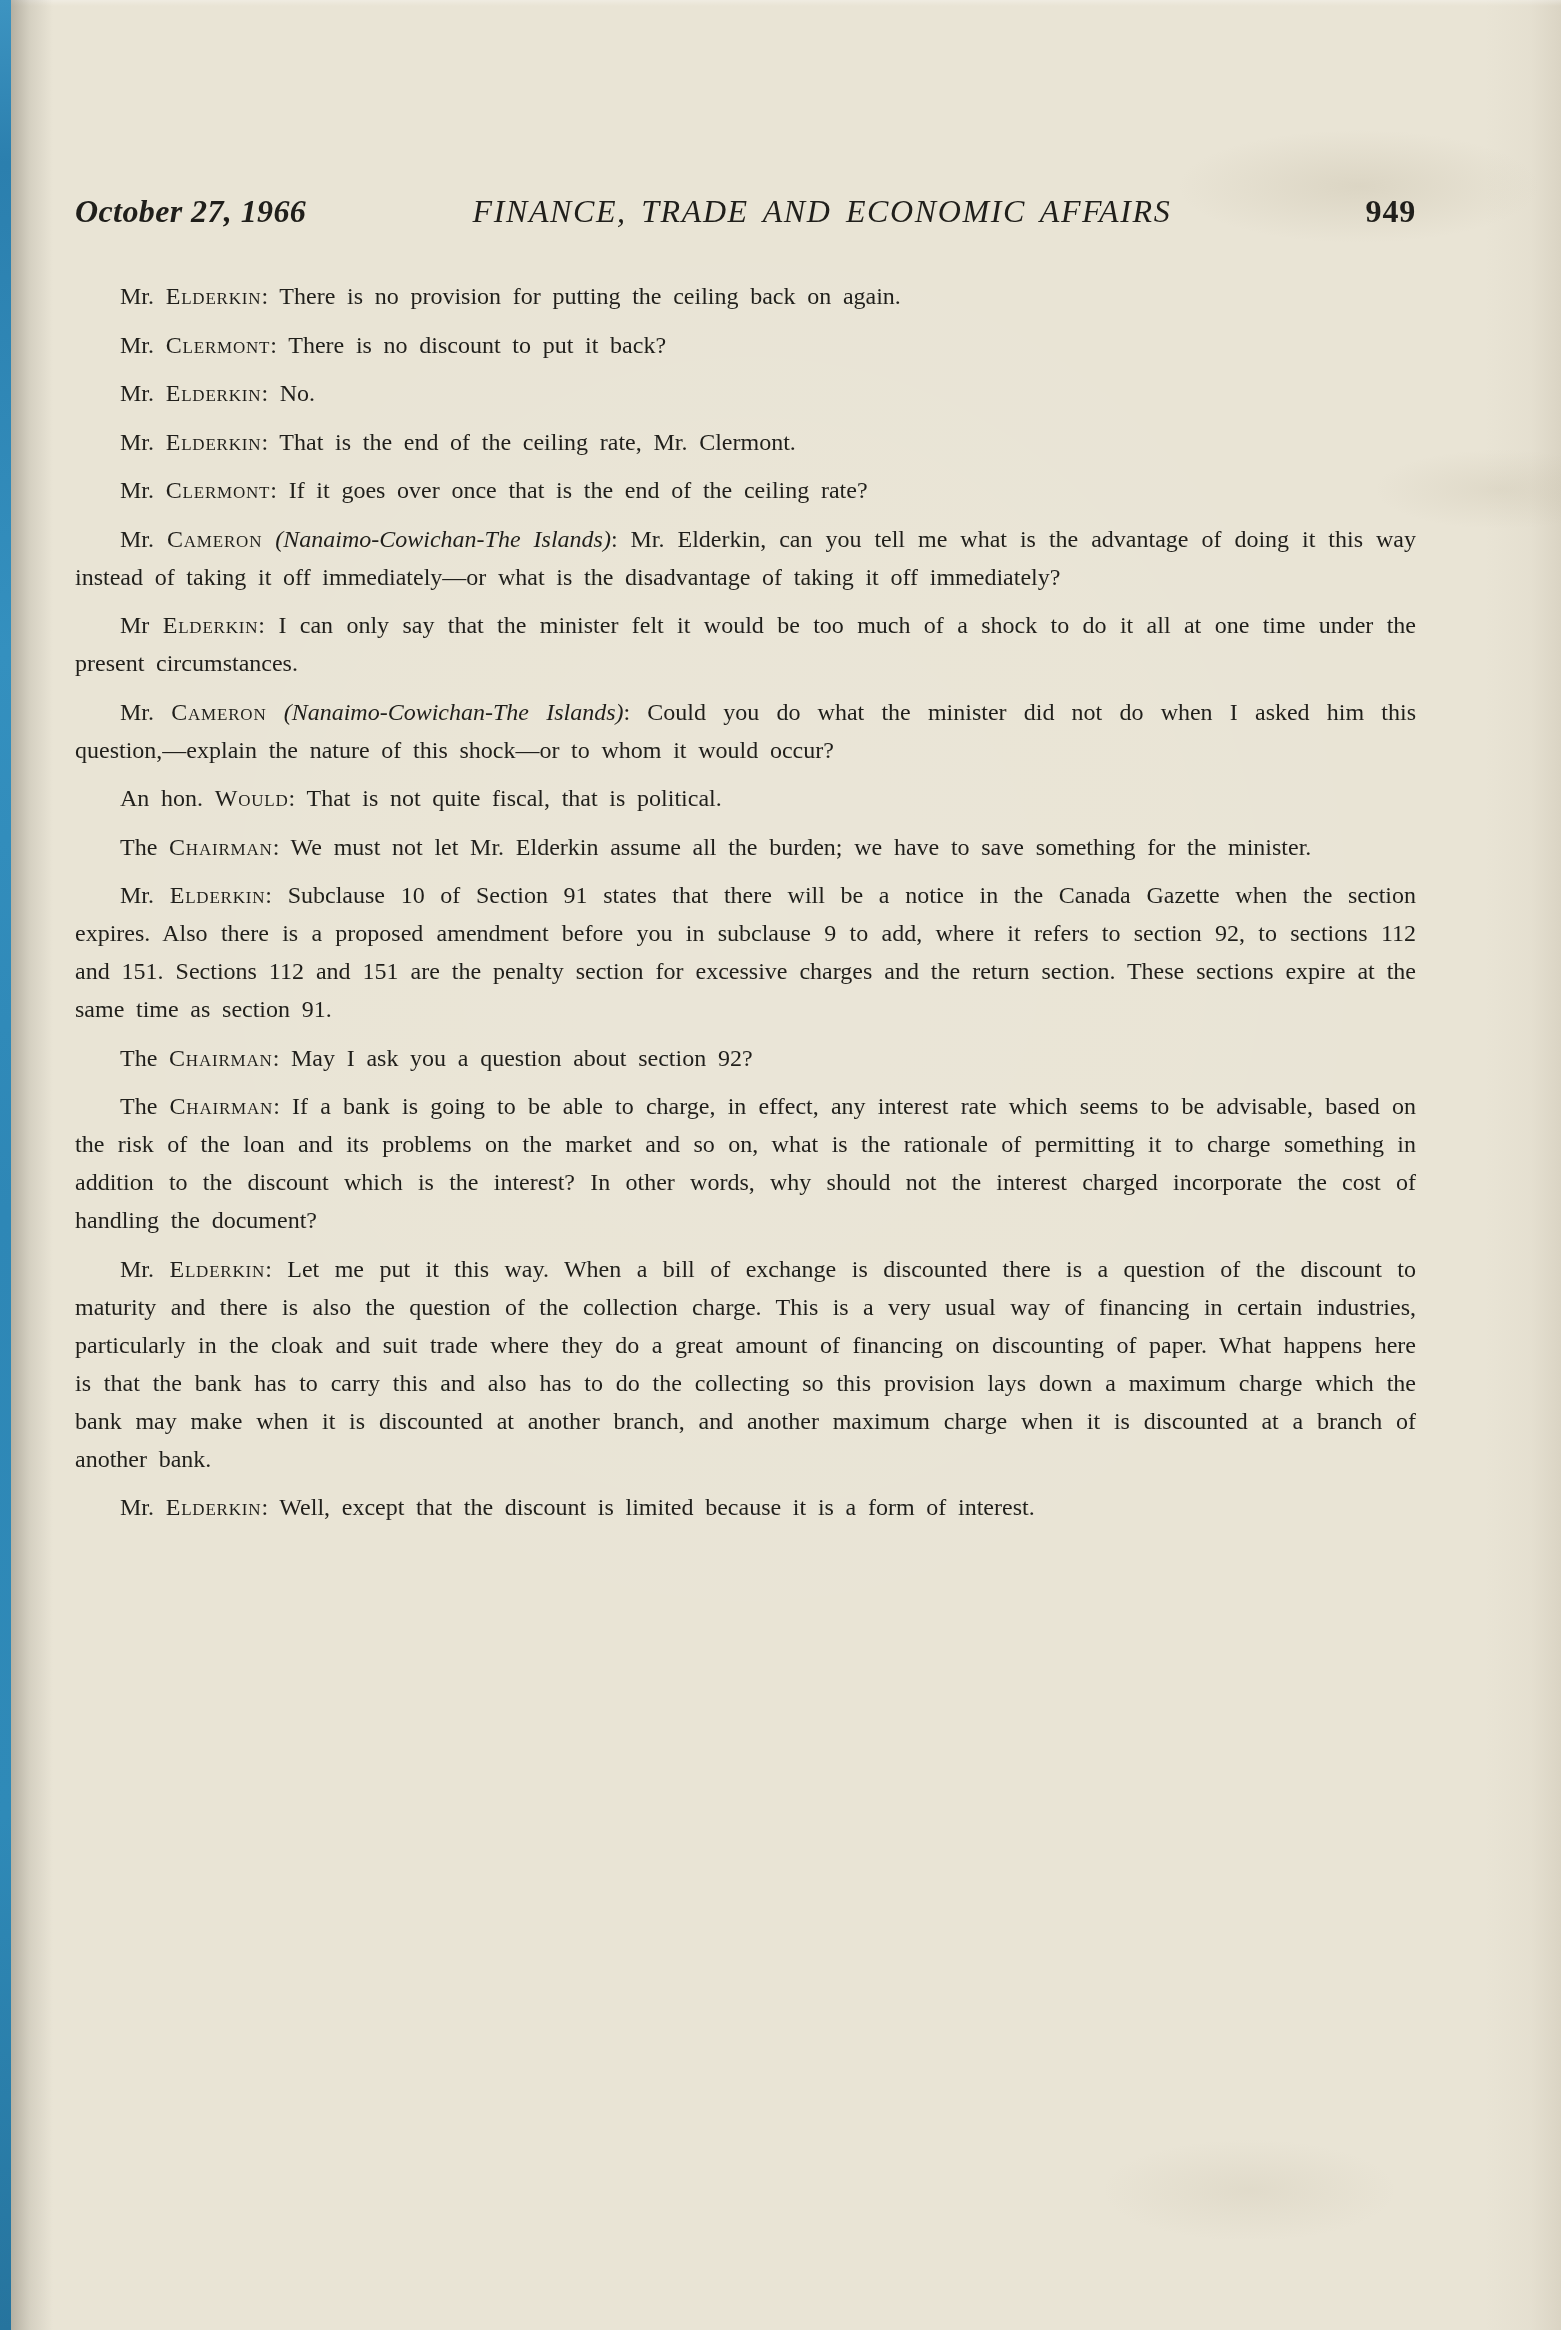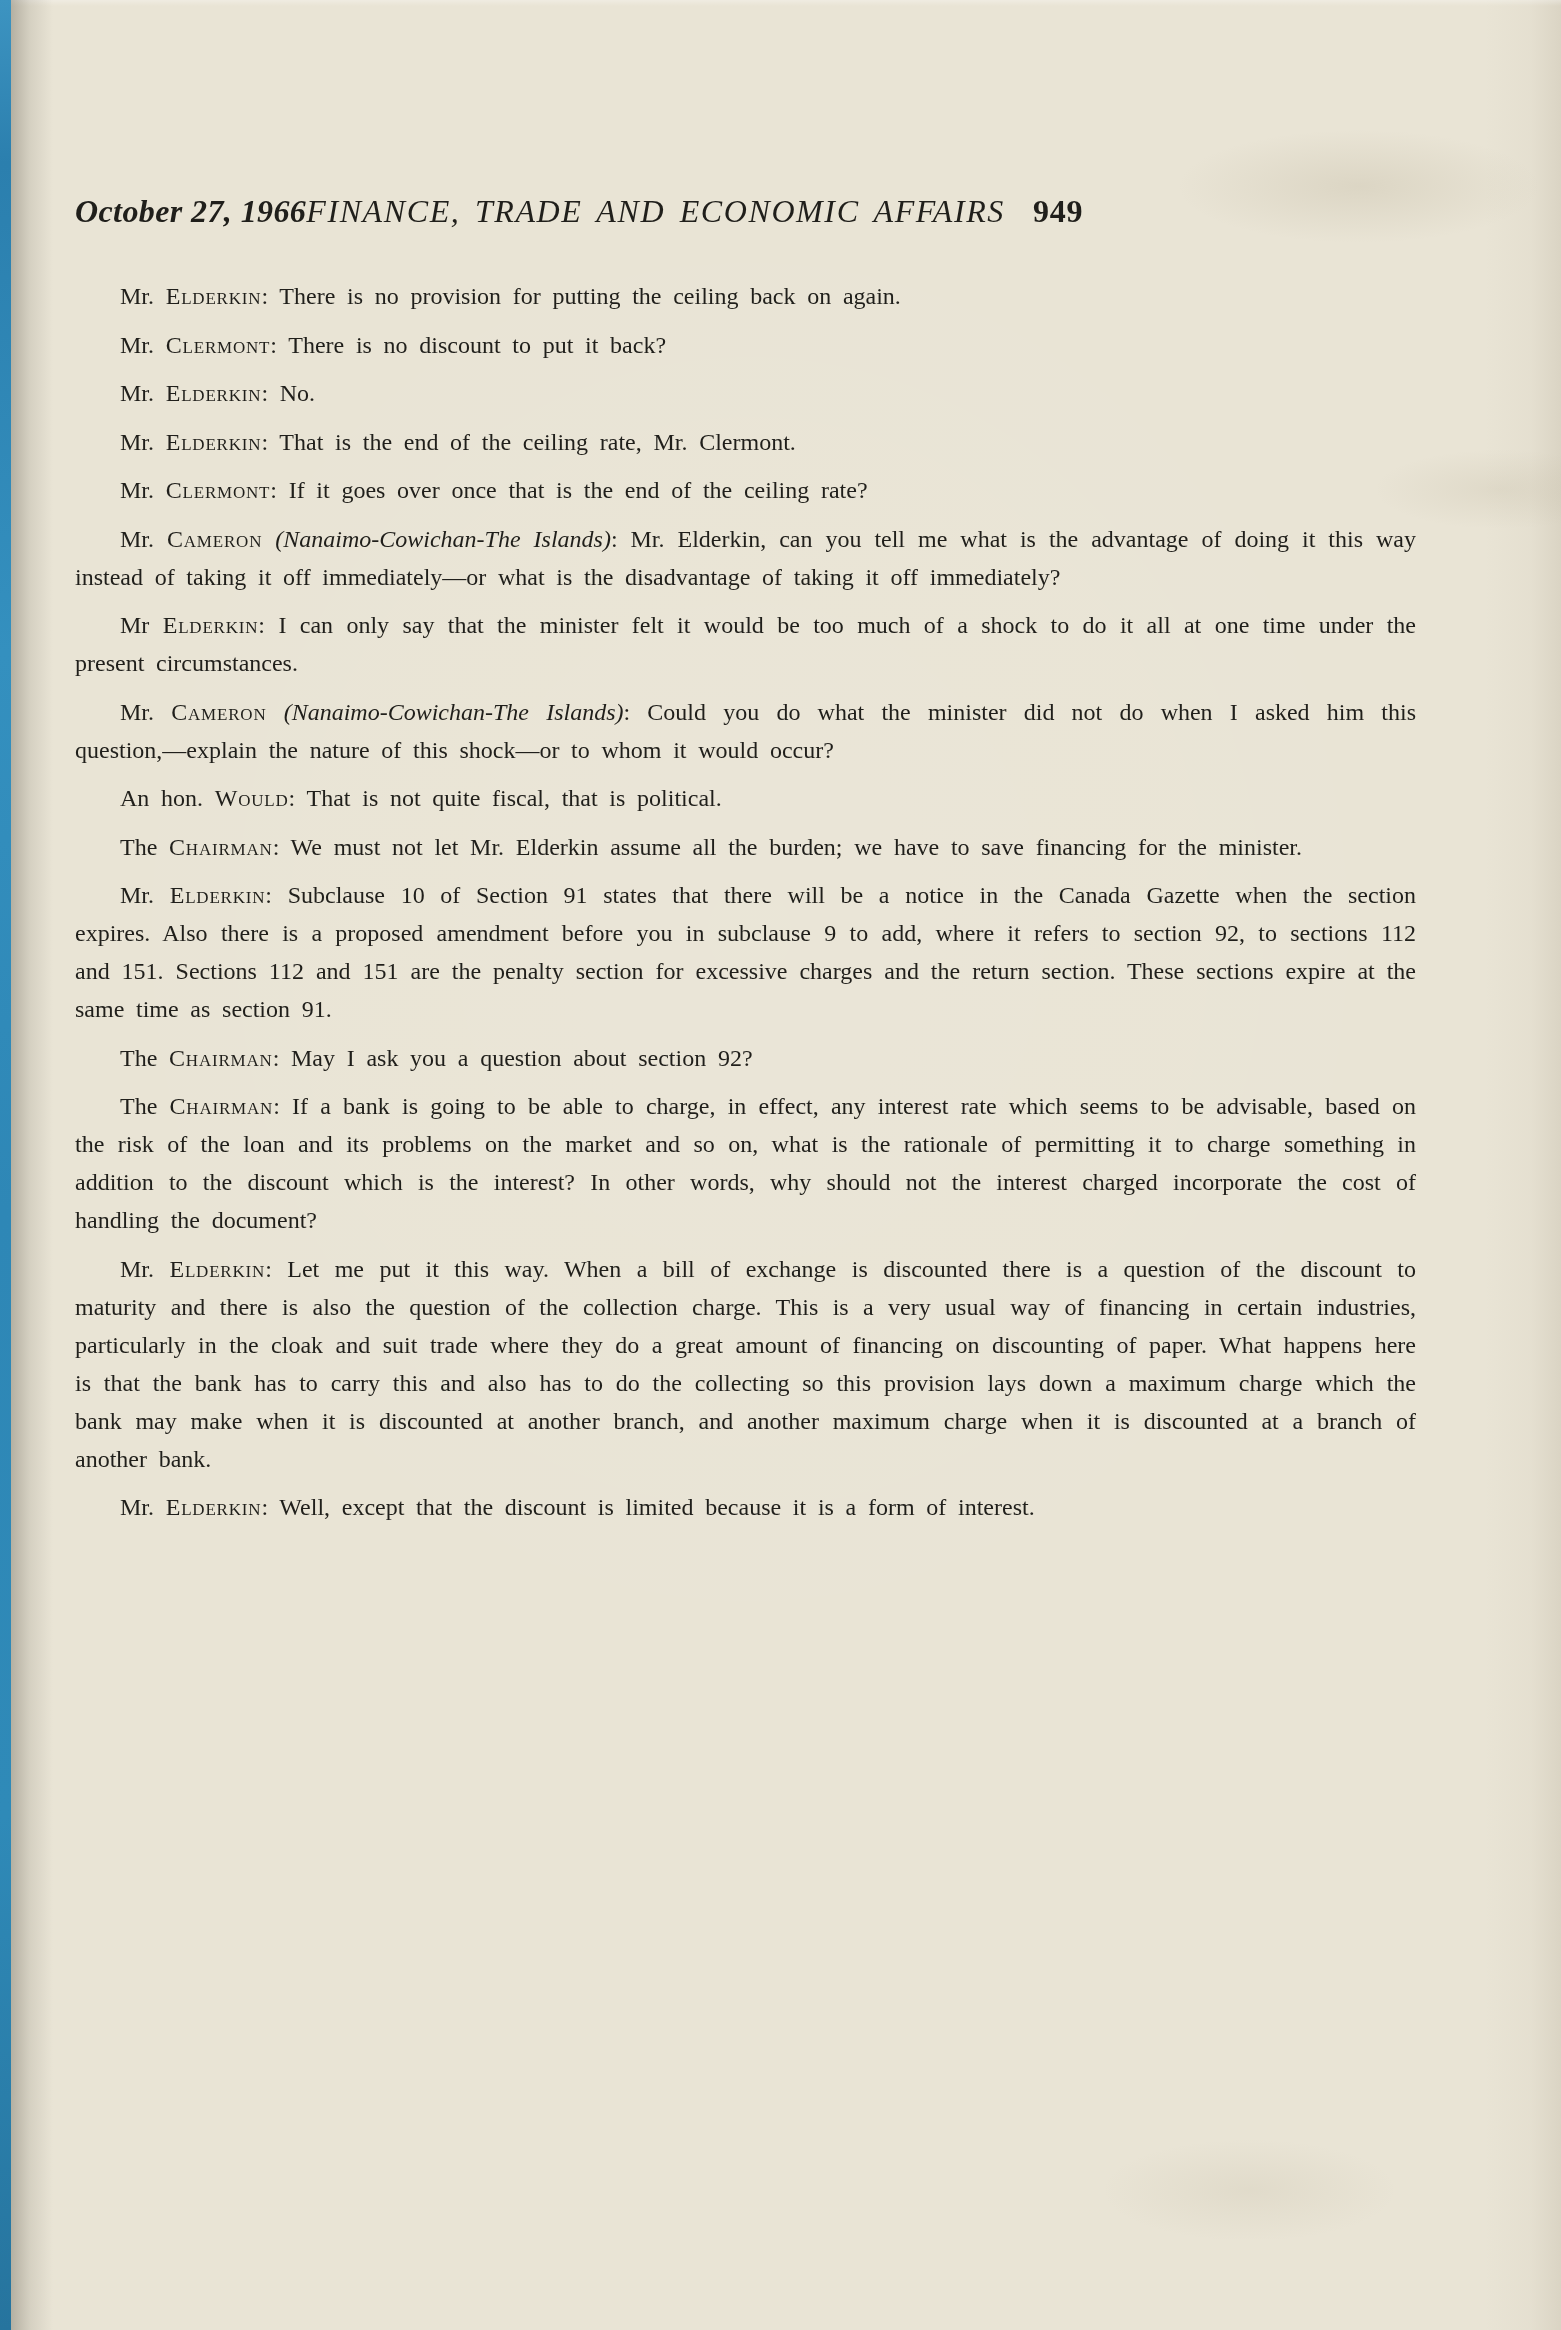--- a/index.html
+++ b/index.html
@@ -45,20 +45,21 @@
 
   .content {
     position: absolute;
     left: 75px;
     top: 193px;
     width: 1341px;
   }
 
   .running-head {
     display: flex;
+    justify-content: space-between;
     align-items: baseline;
     font-size: 32px;
     margin-bottom: 47px;
   }
   .running-head .date   { font-style: italic; font-weight: bold; letter-spacing: 0.4px; }
   .running-head .title  { font-style: italic; letter-spacing: 1.6px; word-spacing: 4.9px; }
   .running-head .pagenum{ font-weight: bold; letter-spacing: 0.8px; margin-left: 28px; }
 
   .transcript p.para {
     font-size: 24px;
@@ -90,21 +91,21 @@
     <div class="transcript">
         <p class="para"><span class="seg-normal">Mr. </span><span class="seg-smallcaps">Elderkin</span><span class="seg-normal">: There is no provision for putting the ceiling back on again.</span></p>
         <p class="para"><span class="seg-normal">Mr. </span><span class="seg-smallcaps">Clermont</span><span class="seg-normal">: There is no discount to put it back?</span></p>
         <p class="para"><span class="seg-normal">Mr. </span><span class="seg-smallcaps">Elderkin</span><span class="seg-normal">: No.</span></p>
         <p class="para"><span class="seg-normal">Mr. </span><span class="seg-smallcaps">Elderkin</span><span class="seg-normal">: That is the end of the ceiling rate, Mr. Clermont.</span></p>
         <p class="para"><span class="seg-normal">Mr. </span><span class="seg-smallcaps">Clermont</span><span class="seg-normal">: If it goes over once that is the end of the ceiling rate?</span></p>
         <p class="para"><span class="seg-normal">Mr. </span><span class="seg-smallcaps">Cameron</span><span class="seg-normal"> </span><span class="seg-italic">(Nanaimo-Cowichan-The Islands)</span><span class="seg-normal">: Mr. Elderkin, can you tell me what is the advantage of doing it this way instead of taking it off immediately—or what is the disadvantage of taking it off immediately?</span></p>
         <p class="para"><span class="seg-normal">Mr </span><span class="seg-smallcaps">Elderkin</span><span class="seg-normal">: I can only say that the minister felt it would be too much of a shock to do it all at one time under the present circumstances.</span></p>
         <p class="para"><span class="seg-normal">Mr. </span><span class="seg-smallcaps">Cameron</span><span class="seg-normal"> </span><span class="seg-italic">(Nanaimo-Cowichan-The Islands)</span><span class="seg-normal">: Could you do what the minister did not do when I asked him this question,—explain the nature of this shock—or to whom it would occur?</span></p>
         <p class="para"><span class="seg-normal">An hon. </span><span class="seg-smallcaps">Would</span><span class="seg-normal">: That is not quite fiscal, that is political.</span></p>
-        <p class="para"><span class="seg-normal">The </span><span class="seg-smallcaps">Chairman</span><span class="seg-normal">: We must not let Mr. Elderkin assume all the burden; we have to save financing for the minister.</span></p>
+        <p class="para"><span class="seg-normal">The </span><span class="seg-smallcaps">Chairman</span><span class="seg-normal">: We must not let Mr. Elderkin assume all the burden; we have to save something for the minister.</span></p>
         <p class="para"><span class="seg-normal">Mr. </span><span class="seg-smallcaps">Elderkin</span><span class="seg-normal">: Subclause 10 of Section 91 states that there will be a notice in the Canada Gazette when the section expires. Also there is a proposed amendment before you in subclause 9 to add, where it refers to section 92, to sections 112 and 151. Sections 112 and 151 are the penalty section for excessive charges and the return section. These sections expire at the same time as section 91.</span></p>
         <p class="para"><span class="seg-normal">The </span><span class="seg-smallcaps">Chairman</span><span class="seg-normal">: May I ask you a question about section 92?</span></p>
         <p class="para"><span class="seg-normal">The </span><span class="seg-smallcaps">Chairman</span><span class="seg-normal">: If a bank is going to be able to charge, in effect, any interest rate which seems to be advisable, based on the risk of the loan and its problems on the market and so on, what is the rationale of permitting it to charge something in addition to the discount which is the interest? In other words, why should not the interest charged incorporate the cost of handling the document?</span></p>
         <p class="para"><span class="seg-normal">Mr. </span><span class="seg-smallcaps">Elderkin</span><span class="seg-normal">: Let me put it this way. When a bill of exchange is discounted there is a question of the discount to maturity and there is also the question of the collection charge. This is a very usual way of financing in certain industries, particularly in the cloak and suit trade where they do a great amount of financing on discounting of paper. What happens here is that the bank has to carry this and also has to do the collecting so this provision lays down a maximum charge which the bank may make when it is discounted at another branch, and another maximum charge when it is discounted at a branch of another bank.</span></p>
         <p class="para"><span class="seg-normal">Mr. </span><span class="seg-smallcaps">Elderkin</span><span class="seg-normal">: Well, except that the discount is limited because it is a form of interest.</span></p>
       </div>
   </div>
 </div>
 
 

